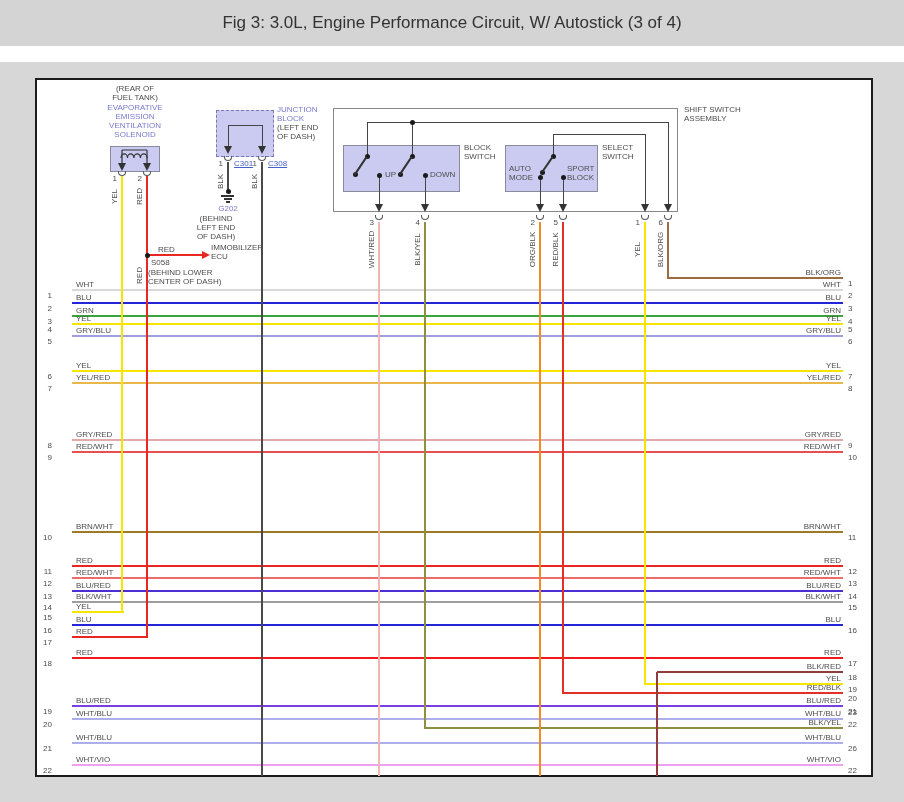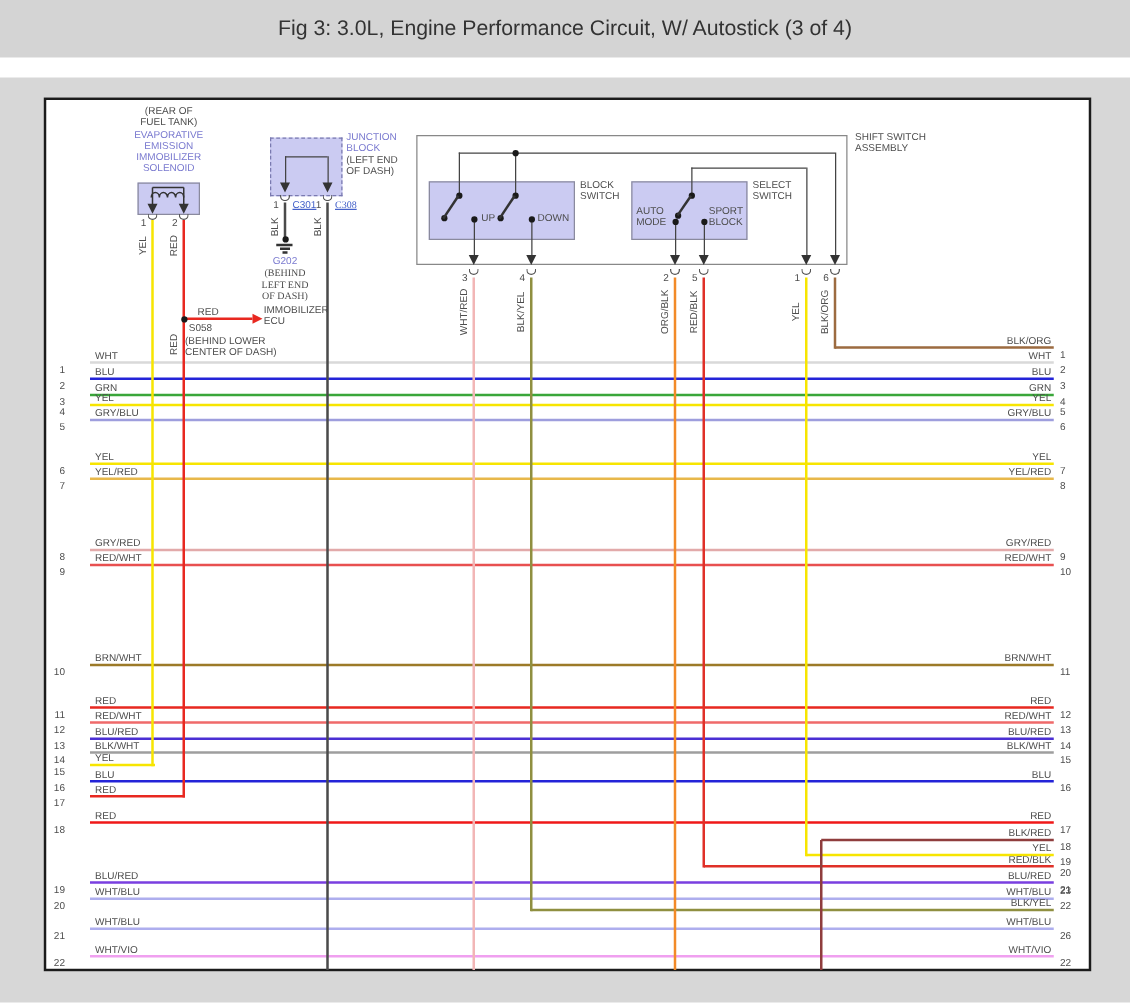--- a/index.html
+++ b/index.html
@@ -42,39 +42,39 @@
   <span class="t">Fig 3: 3.0L, Engine Performance Circuit, W/ Autostick (3 of 4)</span>
 </div>
 <div id="whitestrip"></div>
 
 <div id="panel"></div>
 
 <div class="lbl ctr" style="left:95px;top:84px;width:80px;">(REAR OF
 FUEL TANK)</div>
 <div class="lbl ctr blue" style="left:85px;top:103px;width:100px;">EVAPORATIVE
 EMISSION
-IMMOBILIZER
+VENTILATION
 SOLENOID</div>
 <div class="lavbox" style="left:110px;top:146px;width:50px;height:26px;"></div>
 <svg style="left:110px;top:146px;" width="50" height="26">
   <path d="M12,4 H37 M12,4 V12 M37,4 V12 M12,12 V20 M37,12 V20" stroke="#333" stroke-width="1.2" fill="none"></path>
   <path d="M11,12 a3.2,4 0 0 1 6.5,0 a3.2,4 0 0 1 6.5,0 a3.2,4 0 0 1 6.5,0 a3.2,4 0 0 1 6.5,0" stroke="#333" stroke-width="1.2" fill="none"></path>
 </svg>
 
 <div class="dashedbox" style="left:216px;top:110px;width:58px;height:47px;"></div>
 <div class="lbl blue" style="left:277px;top:105px;">JUNCTION
 BLOCK</div>
 <div class="lbl" style="left:277px;top:123px;">(LEFT END
 OF DASH)</div>
 
 <div class="gbar" style="left:221px;top:195px;width:13px;"></div>
 <div class="gbar" style="left:224px;top:198px;width:8px;"></div>
 <div class="gbar" style="left:226px;top:201px;width:4px;"></div>
 <div class="lbl ctr blue" style="left:208px;top:204px;width:40px;">G202</div>
-<div class="lbl ctr" style="left:200px;top:214px;width:56px;font-family:Liberation Serif, serif;">(BEHIND
+<div class="lbl ctr" style="left:188px;top:214px;width:56px;">(BEHIND
 LEFT END
 OF DASH)</div>
 
 <div class="wire" style="left:148px;top:254px;width:54px;height:2px;background:#e82820;"></div>
 <div class="tri-r" style="left:202px;top:251px;"></div>
 <div class="lbl" style="left:158px;top:245px;">RED</div>
 <div class="lbl" style="left:211px;top:243px;">IMMOBILIZER
 ECU</div>
 <div class="lbl" style="left:151px;top:258px;">S058</div>
 <div class="lbl" style="left:148px;top:268px;">(BEHIND LOWER
@@ -283,21 +283,21 @@
 <div class="blade" style="left: 553px; top: 156px; width: 19.4px; transform: rotate(124.5deg);"></div>
 <div class="cup" style="left: 118px; top: 171px;"></div>
 <div class="pnum" style="left: 108px; top: 174px; width: 9px; text-align: right;">1</div>
 <div class="cup" style="left: 143px; top: 171px;"></div>
 <div class="pnum" style="left: 133px; top: 174px; width: 9px; text-align: right;">2</div>
 <div class="cup" style="left: 224px; top: 156px;"></div>
 <div class="pnum" style="left: 214px; top: 159px; width: 9px; text-align: right;">1</div>
 <div class="link" style="left: 234px; top: 159px;">C301</div>
 <div class="cup" style="left: 258px; top: 156px;"></div>
 <div class="pnum" style="left: 248px; top: 159px; width: 9px; text-align: right;">1</div>
-<div class="link" style="left: 268px; top: 159px; font-family: Liberation Serif, serif;">C308</div>
+<div class="link" style="left: 268px; top: 159px;">C308</div>
 <div class="cup" style="left: 375px; top: 215px;"></div>
 <div class="pnum" style="left: 365px; top: 218px; width: 9px; text-align: right;">3</div>
 <div class="cup" style="left: 421px; top: 215px;"></div>
 <div class="pnum" style="left: 411px; top: 218px; width: 9px; text-align: right;">4</div>
 <div class="cup" style="left: 536px; top: 215px;"></div>
 <div class="pnum" style="left: 526px; top: 218px; width: 9px; text-align: right;">2</div>
 <div class="cup" style="left: 559px; top: 215px;"></div>
 <div class="pnum" style="left: 549px; top: 218px; width: 9px; text-align: right;">5</div>
 <div class="cup" style="left: 641px; top: 215px;"></div>
 <div class="pnum" style="left: 631px; top: 218px; width: 9px; text-align: right;">1</div>

